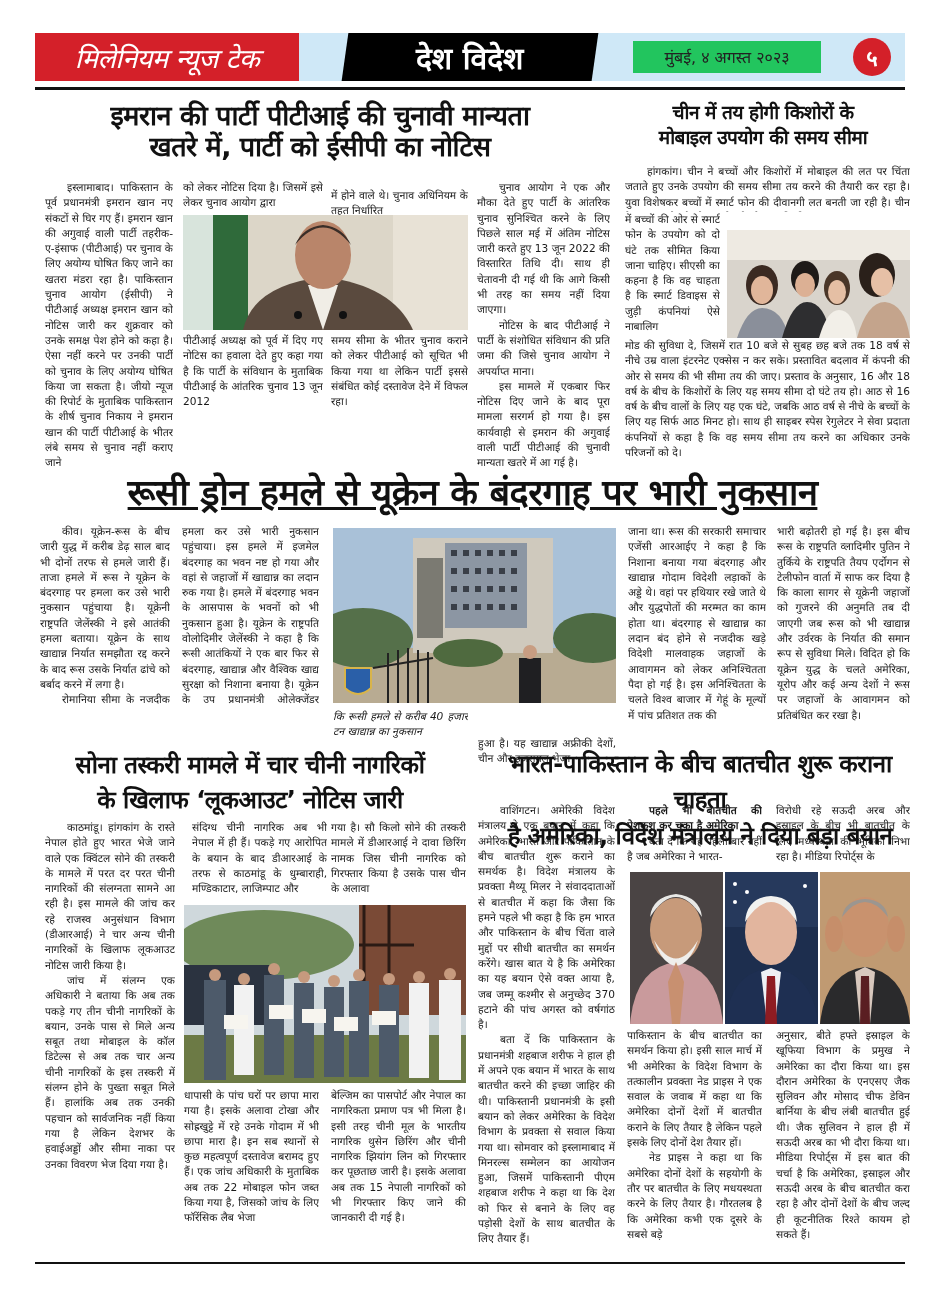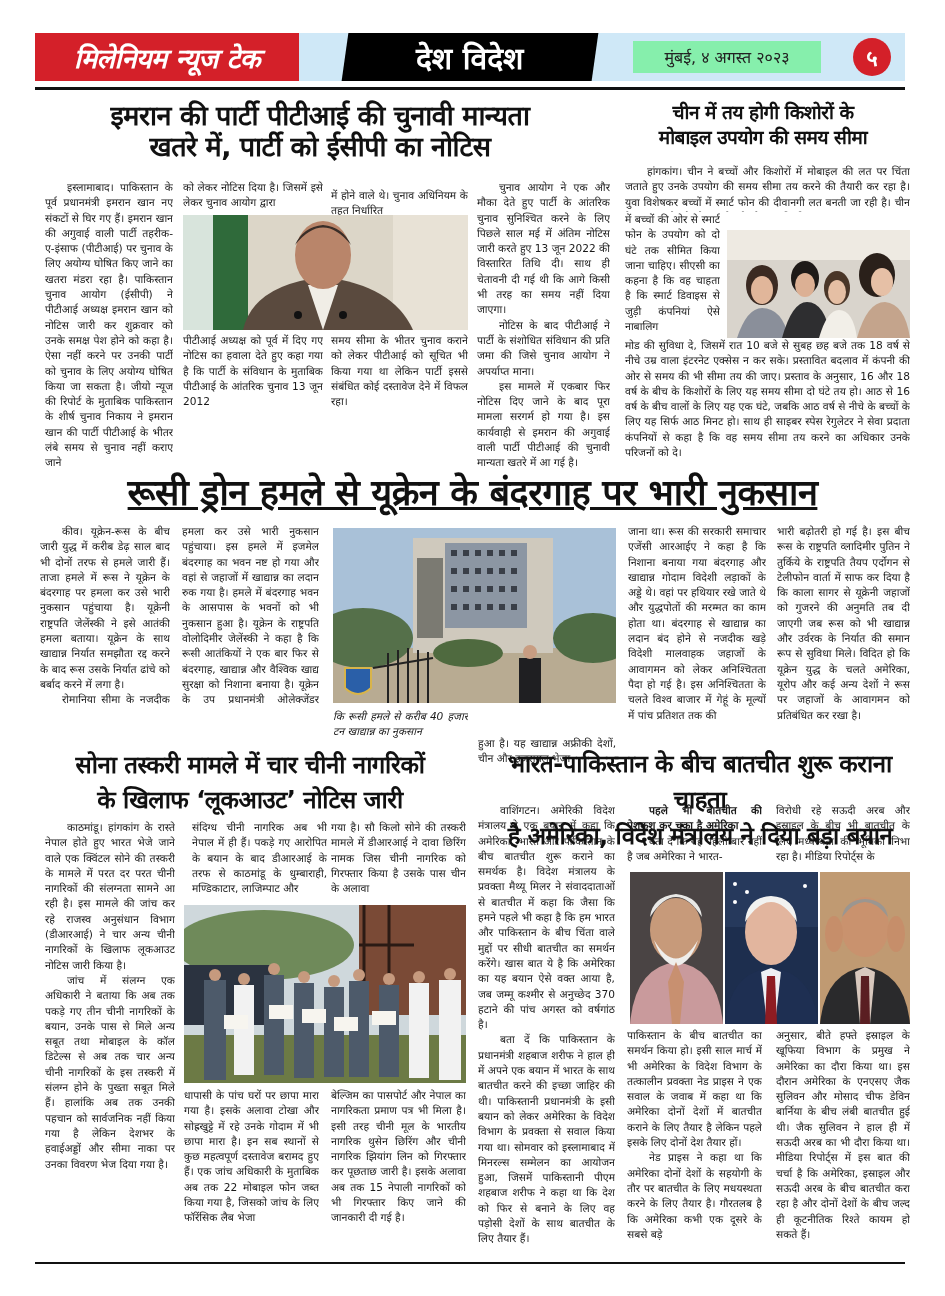--- a/index.html
+++ b/index.html
@@ -1,26 +1,26 @@
 <!DOCTYPE html>
 <html><head>
 <meta charset="utf-8">
 <style>
   * { box-sizing: border-box; margin: 0; padding: 0; }
   html, body { width: 945px; height: 1296px; background: #fff; overflow: hidden; }
   body { font-family: "DejaVu Sans", sans-serif; color: #111; position: relative; }
 
   .masthead { position: absolute; left: 35px; top: 33px; width: 870px; height: 48px; background: #cfe8f7; }
   .brand { position: absolute; left: 0; top: 0; width: 264px; height: 48px; background: #d42029; color: #fff;
-           font-family: "DejaVu Sans", sans-serif; font-weight: bold; font-style: italic; font-size: 27px;
+           font-family: "DejaVu Sans", sans-serif; font-weight: normal; font-style: italic; font-size: 27px;
            display: flex; align-items: center; justify-content: center; letter-spacing: -0.5px; }
   .section { position: absolute; left: 310px; top: 0; width: 250px; height: 48px; background: #000; color: #fff;
              transform: skewX(-8deg); display: flex; align-items: center; justify-content: center; }
   .section span { transform: skewX(8deg); font-weight: bold; font-size: 30px; }
-  .dateline { position: absolute; left: 598px; top: 8px; width: 188px; height: 32px; background: #86efac;
+  .dateline { position: absolute; left: 598px; top: 8px; width: 188px; height: 32px; background: #22c55e;
               display: flex; align-items: center; justify-content: center; font-size: 16px; color: #222; }
   .pagenum { position: absolute; left: 818px; top: 5px; width: 38px; height: 38px; border-radius: 50%; background: #d42029;
              color: #fff; font-size: 22px; display: flex; align-items: center; justify-content: center; font-weight: bold; }
   .rule { position: absolute; left: 35px; width: 870px; height: 3px; background: #111; }
 
   .headline { position: absolute; font-weight: bold; color: #111; text-align: center; line-height: 1.15; letter-spacing: -0.5px; }
   .col { position: absolute; font-size: 10.6px; line-height: 15.3px; text-align: justify; color: #1a1a1a; overflow: hidden; }
   .col p { text-indent: 22px; }
   .col p.noindent { text-indent: 0; }
   .col b { font-weight: normal; }

